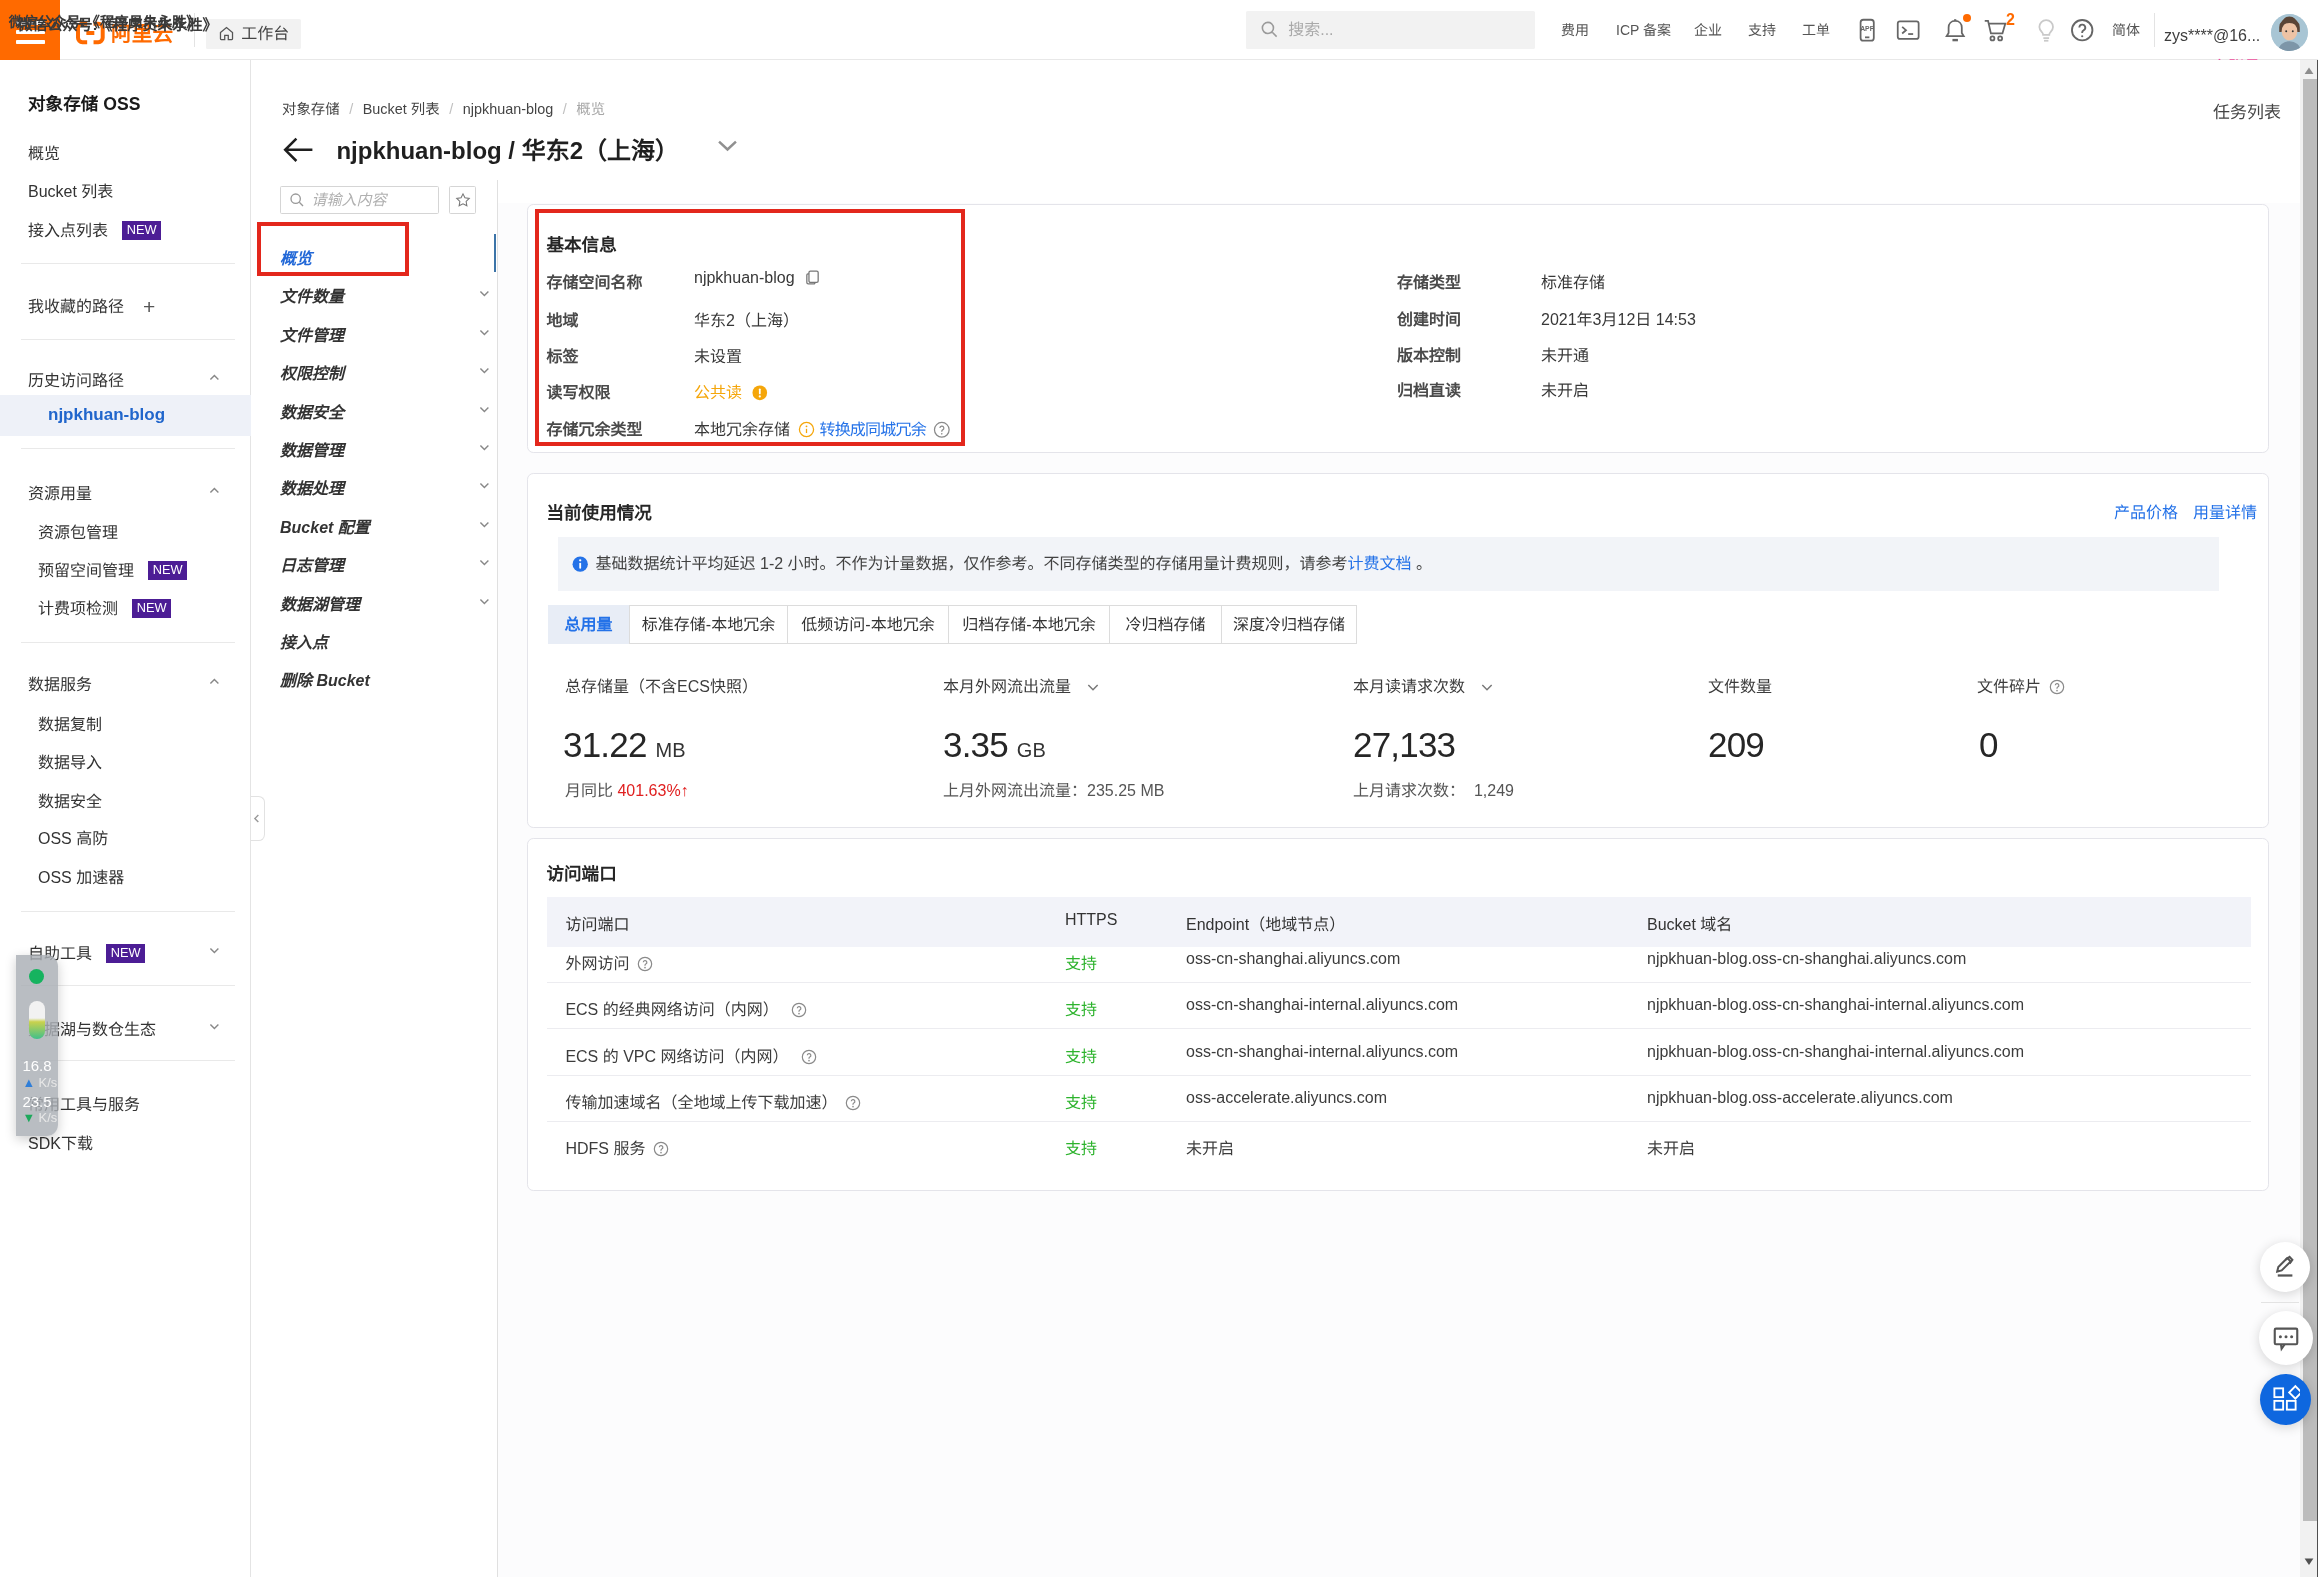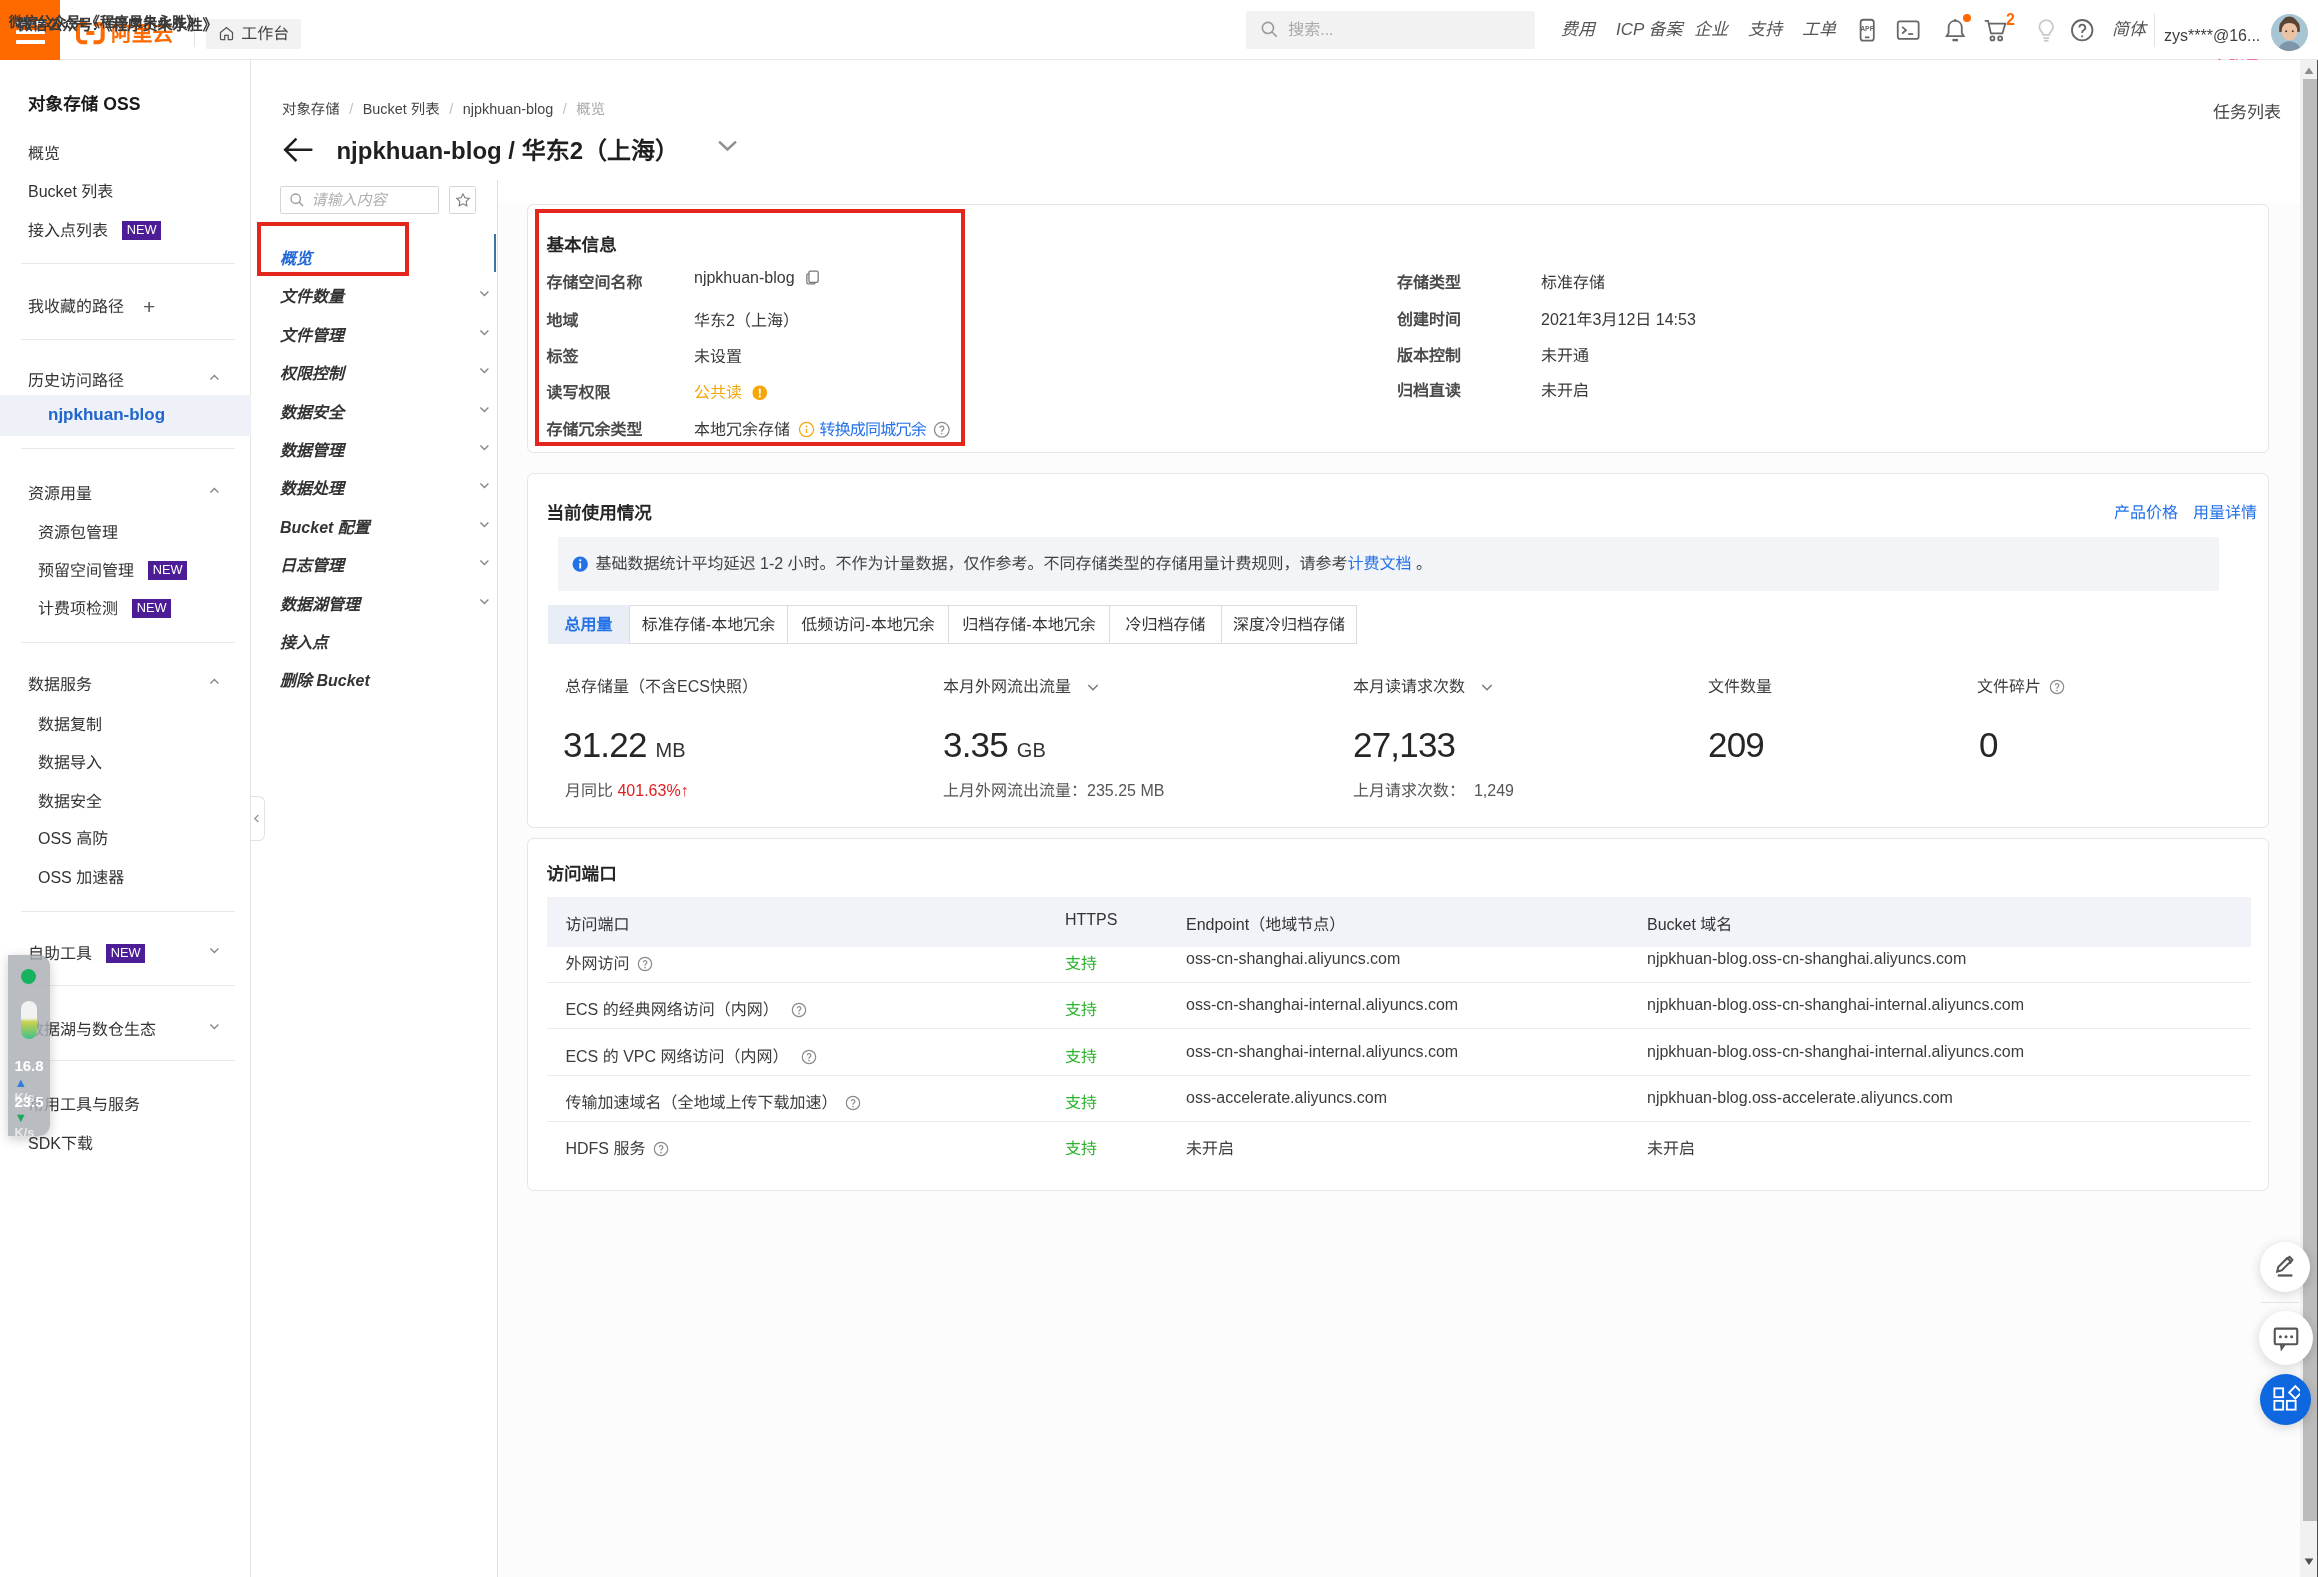--- a/index.html
+++ b/index.html
@@ -9,21 +9,21 @@
 
 #topbar { position:absolute; left:0; top:0; width:2319px; height:60px; background:#fff; border-bottom:0.8px solid #e8e8e8; }
 #burger { position:absolute; left:0; top:0; width:60px; height:60px; background:#ff6a00; }
 #burger i { position:absolute; left:16px; width:29px; height:4px; background:#fff; border-radius:0.8px; }
 #logo { position:absolute; left:76px; top:21px; }
 #wkt { position:absolute; left:206px; top:19px; width:95px; height:30px; background:#f2f2f2; border-radius:1.6px; color:#444; font-size:16px; line-height:30px; text-align:center; }
 #wkt svg { vertical-align:-3.2px; margin-right:6.4px; width:17px; height:17px; }
 .tdiv { position:absolute; top:12.8px; width:0.8px; height:34px; background:#e3e3e3; }
 #searchbox { position:absolute; left:1246px; top:11.2px; width:289px; height:38px; background:#f2f2f2; border-radius:1.6px; color:#a9a9a9; font-size:16px; line-height:38px; }
 #searchbox svg { vertical-align:-4px; margin:0 9.6px 0 13.6px; }
-.topmenu { position:absolute; top:0; height:76px; line-height:60px; font-size:17px; color:#555;font-style:italic; }
+.topmenu { position:absolute; top:0; height:76px; line-height:60px; font-size:14px; color:#555; }
 .topico { position:absolute; top:17px; }
 #watermark { position:absolute; left:8.8px; top:9.6px; font-size:14.4px; color:#3a3a3a; font-weight:600; z-index:40; white-space:nowrap; }
 #watermark2 { position:absolute; left:17.6px; top:12.8px; font-size:15px; color:#3a3a3a; font-weight:600; z-index:40; white-space:nowrap; }
 #account { position:absolute; left:2164px; top:10.4px; font-size:16px; color:#3e3e3e;margin-top:17px; }
 #account .sub { color:#ec4899; text-align:right; margin-top:7.2px; font-size:16px; }
 #avatar { position:absolute; left:2271px; top:13.6px; width:37px; height:37px; border-radius:50%; background:#b8cfdb; overflow:hidden; }
 
 #sidebar { position:absolute; left:0; top:60px; width:251px; height:1517px; background:#fff; border-right:0.8px solid #e4e4e4; z-index:5; }
 #sidebar .title { position:absolute; left:28px; top:30px; font-size:17.6px; font-weight:700; color:#1a1a1a; }
 .snav { position:absolute; left:28px; font-size:16px; color:#333; white-space:nowrap; }
@@ -69,21 +69,21 @@
 .trow { position:absolute; left:19px; width:1704px; height:46px; border-bottom:0.8px solid #ececf0; }
 .td { position:absolute; top:12.8px; font-size:16px; color:#3c3c3c; white-space:nowrap; }
 .green { color:#2cb32c; }
 
 #sbar { position:absolute; left:2300px; top:60px; width:18.4px; height:1517px; background:#f1f1f1; }
 #sthumb { position:absolute; left:2303px; top:79px; width:16px; height:1442px; background:#bcbcbc; }
 #edgeline { position:absolute; left:2317px; top:60px; width:1.6px; height:1517px; background:#4f4f4f; }
 
 .fab { position:absolute; border-radius:50%; background:#fff; box-shadow:0 2.4px 11.2px rgba(0,0,0,.16); z-index:20; }
 
-#netw { position:absolute; left:8px; top:955px; width:42px; height:181px; background:rgba(170,174,180,.82); border-radius:0 11.2px 11.2px 0; z-index:25; box-shadow:0 3.2px 11.2px rgba(0,0,0,.2); color:#fff;font-weight:bold; }
+#netw { position:absolute; left:16px; top:955px; width:42px; height:181px; background:rgba(170,174,180,.82); border-radius:0 11.2px 11.2px 0; z-index:25; box-shadow:0 3.2px 11.2px rgba(0,0,0,.2); color:#fff; }
 </style>
 </head>
 <body>
 
 <div id="topbar"></div>
 <div id="burger">
     <i style="top:21px"></i>
     <i style="top:30px"></i>
     <i style="top:40px"></i>
   </div>

